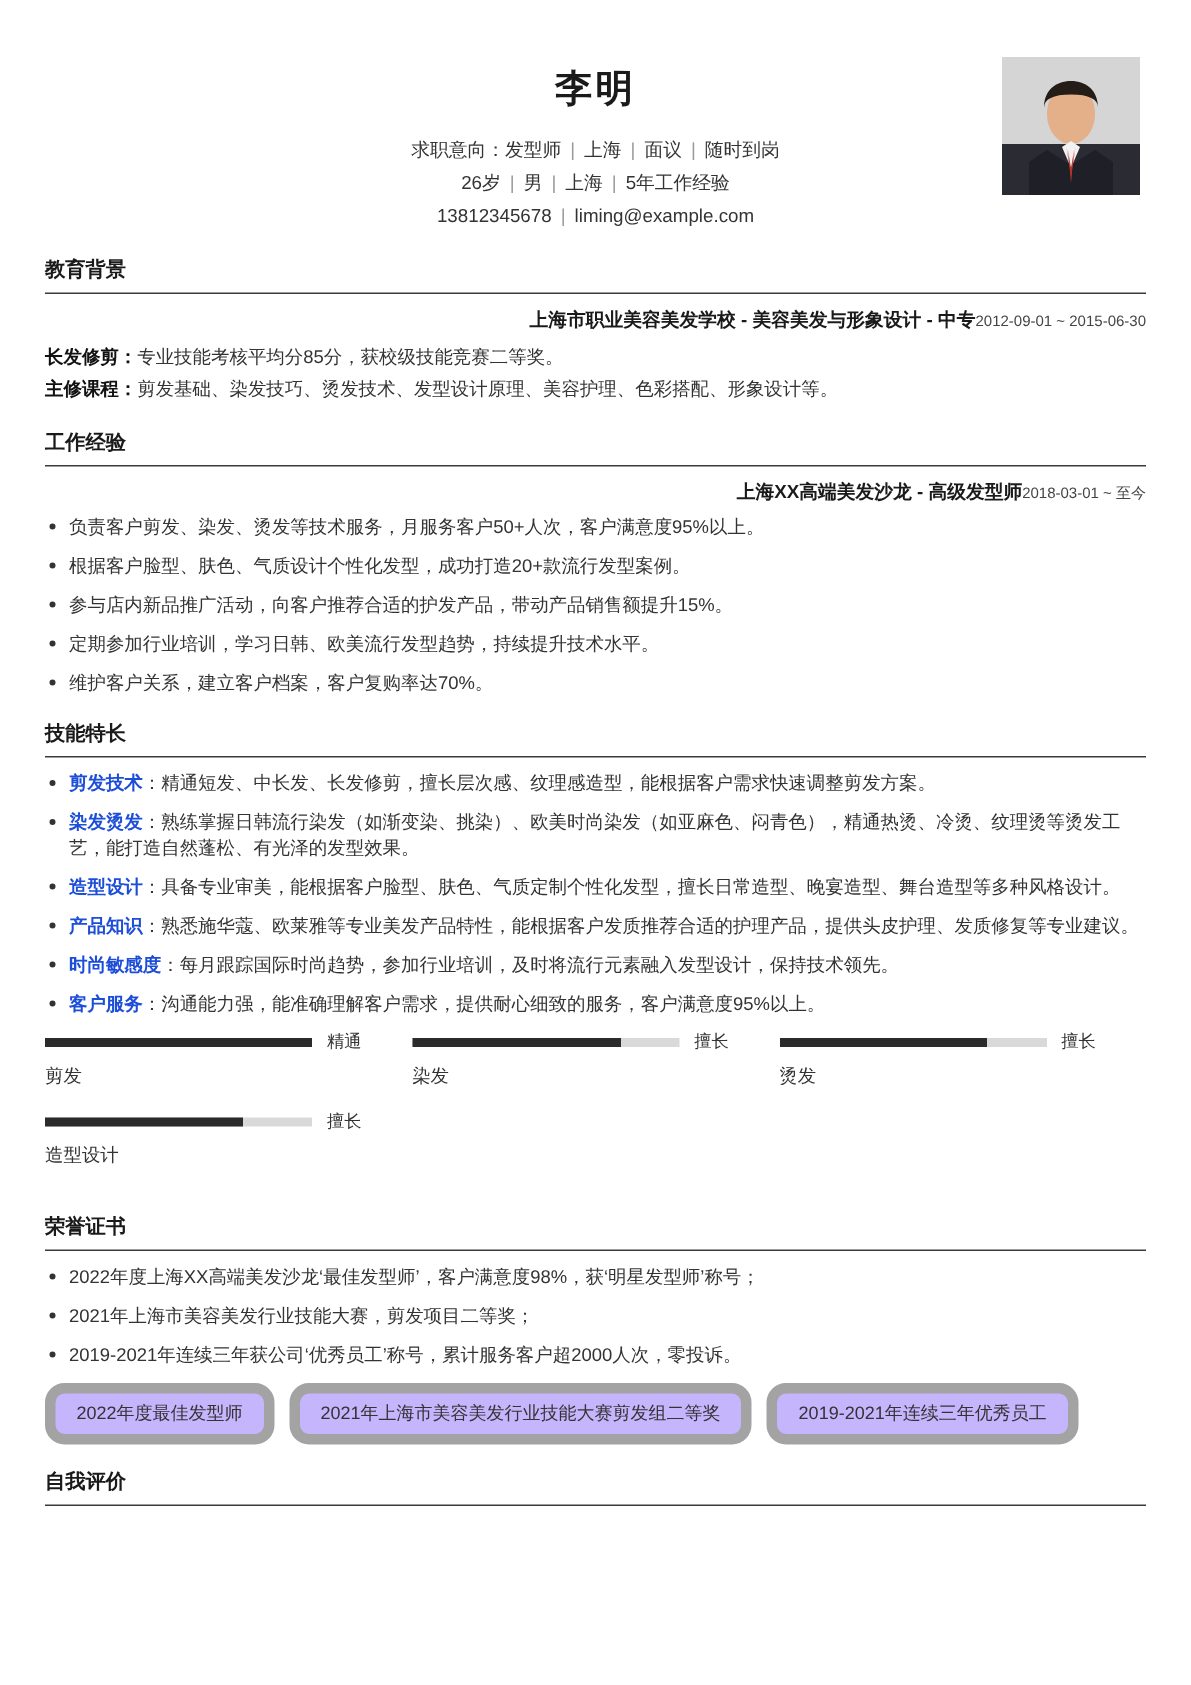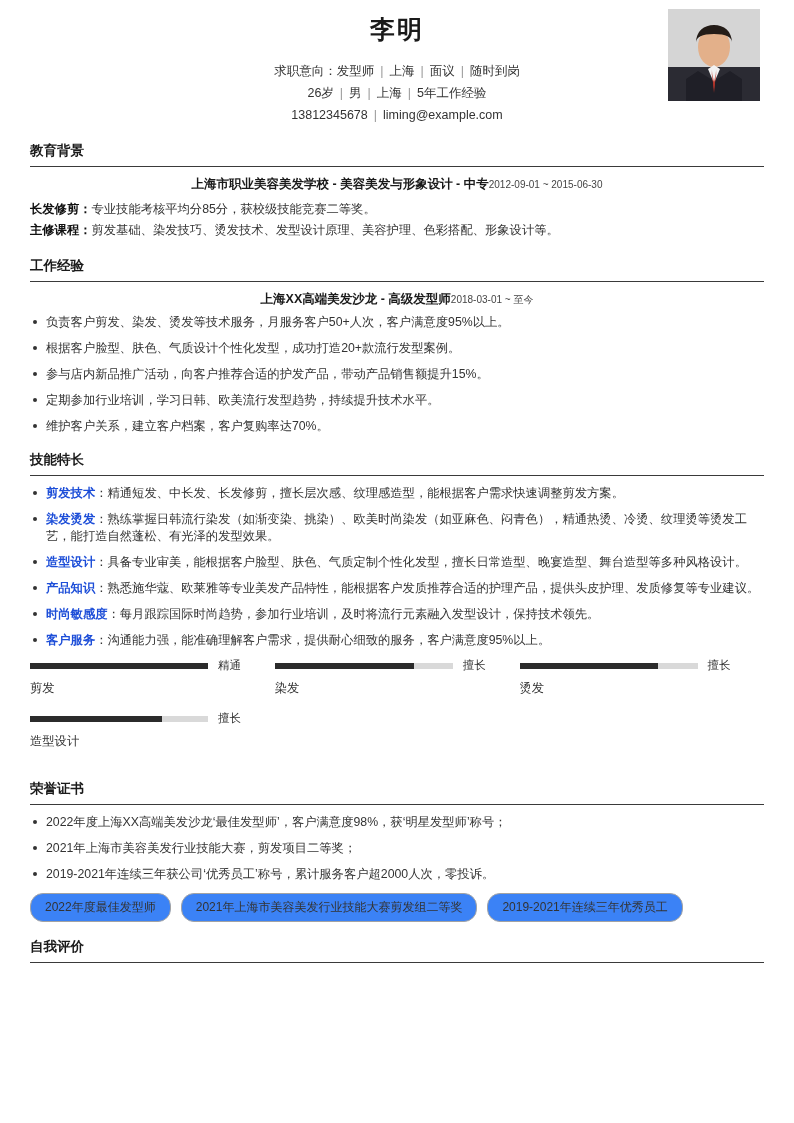--- a/index.html
+++ b/index.html
@@ -8,21 +8,21 @@
     width: 794px;
     height: 1123px;
     background: #ffffff;
     font-family: "Liberation Sans", "DejaVu Sans", sans-serif;
     color: #222;
     overflow: hidden;
   }
   .page {
     width: 794px;
     height: 1123px;
-    padding: 7px 30px 0 30px;
+    padding: 36px 30px 0 30px;
     position: relative;
   }
 
   
   .header {
     display: flex;
     align-items: flex-start;
     justify-content: center;
     position: relative;
     min-height: 112px;
@@ -61,21 +61,21 @@
   .section-title {
     font-size: 13.5px;
     font-weight: bold;
     color: #1a1a1a;
     padding-bottom: 6px;
     border-bottom: 1.5px solid #3a3a3a;
     margin-bottom: 9px;
   }
   .entry-head {
     display: flex;
-    justify-content: center;
+    justify-content: flex-end;
     align-items: baseline;
     font-size: 12.5px;
     margin-bottom: 6px;
   }
   .entry-title { font-weight: bold; color: #1a1a1a; }
   .entry-date { color: #444; font-size: 10px; }
   .kv { font-size: 12.3px; line-height: 21px; color: #333; }
   .kv b { color: #111; }
 
   ul.bullets { margin: 2px 0 0 0; padding: 0; list-style: none; }
@@ -114,26 +114,26 @@
     flex: 1;
     max-width: 178px;
   }
   .bar-fill { height: 6px; background: #2b2b2b; }
   .bar-level { font-size: 11.5px; color: #333; margin-left: 10px; }
   .bar-name { font-size: 12.3px; color: #333; margin-top: 7px; }
 
   
   .tags { margin-top: 10px; display: flex; gap: 10px; flex-wrap: wrap; }
   .tag {
-    border: 1px solid #a3a3a3;
+    border: 7px solid #a3a3a3;
     border-radius: 13px;
     padding: 5px 14px;
     font-size: 12px;
     color: #333;
-    background: #3b82f6;
+    background: #c4b5fd;
   }
 </style>
 </head>
 <body>
 
 <div class="page">
 
   <div class="header">
     <div class="header-center">
       <div class="name">李明</div>

